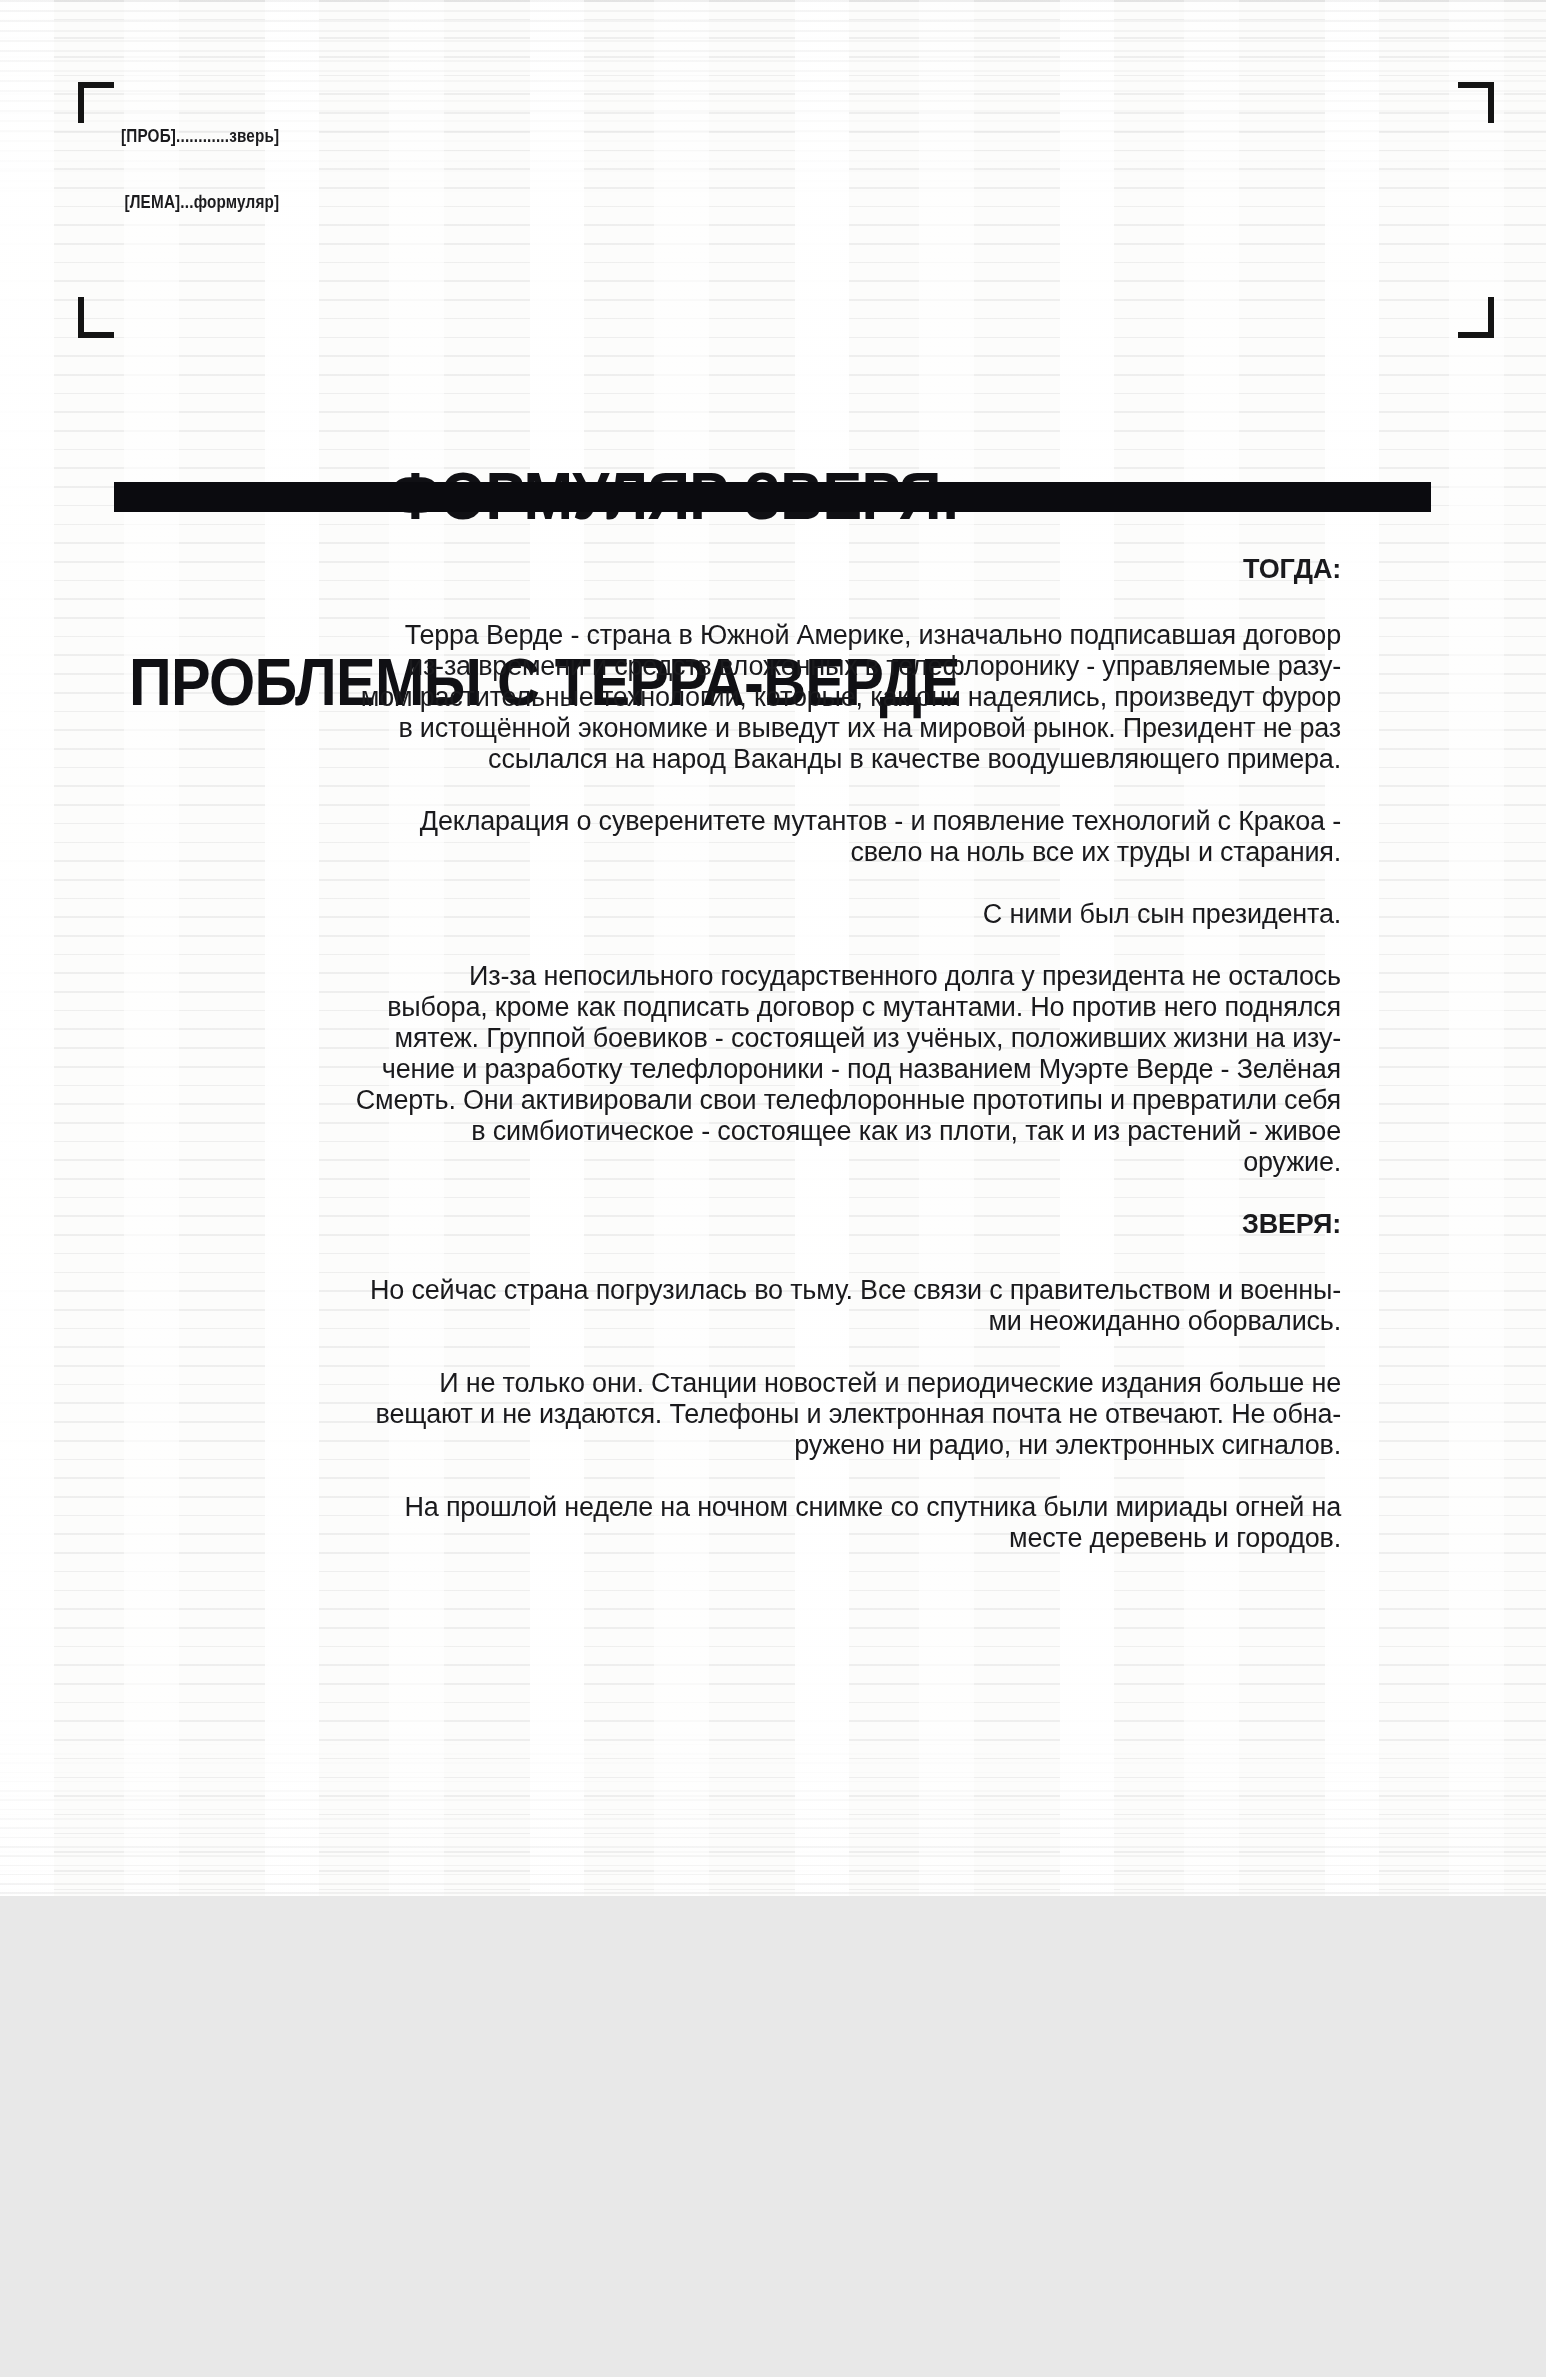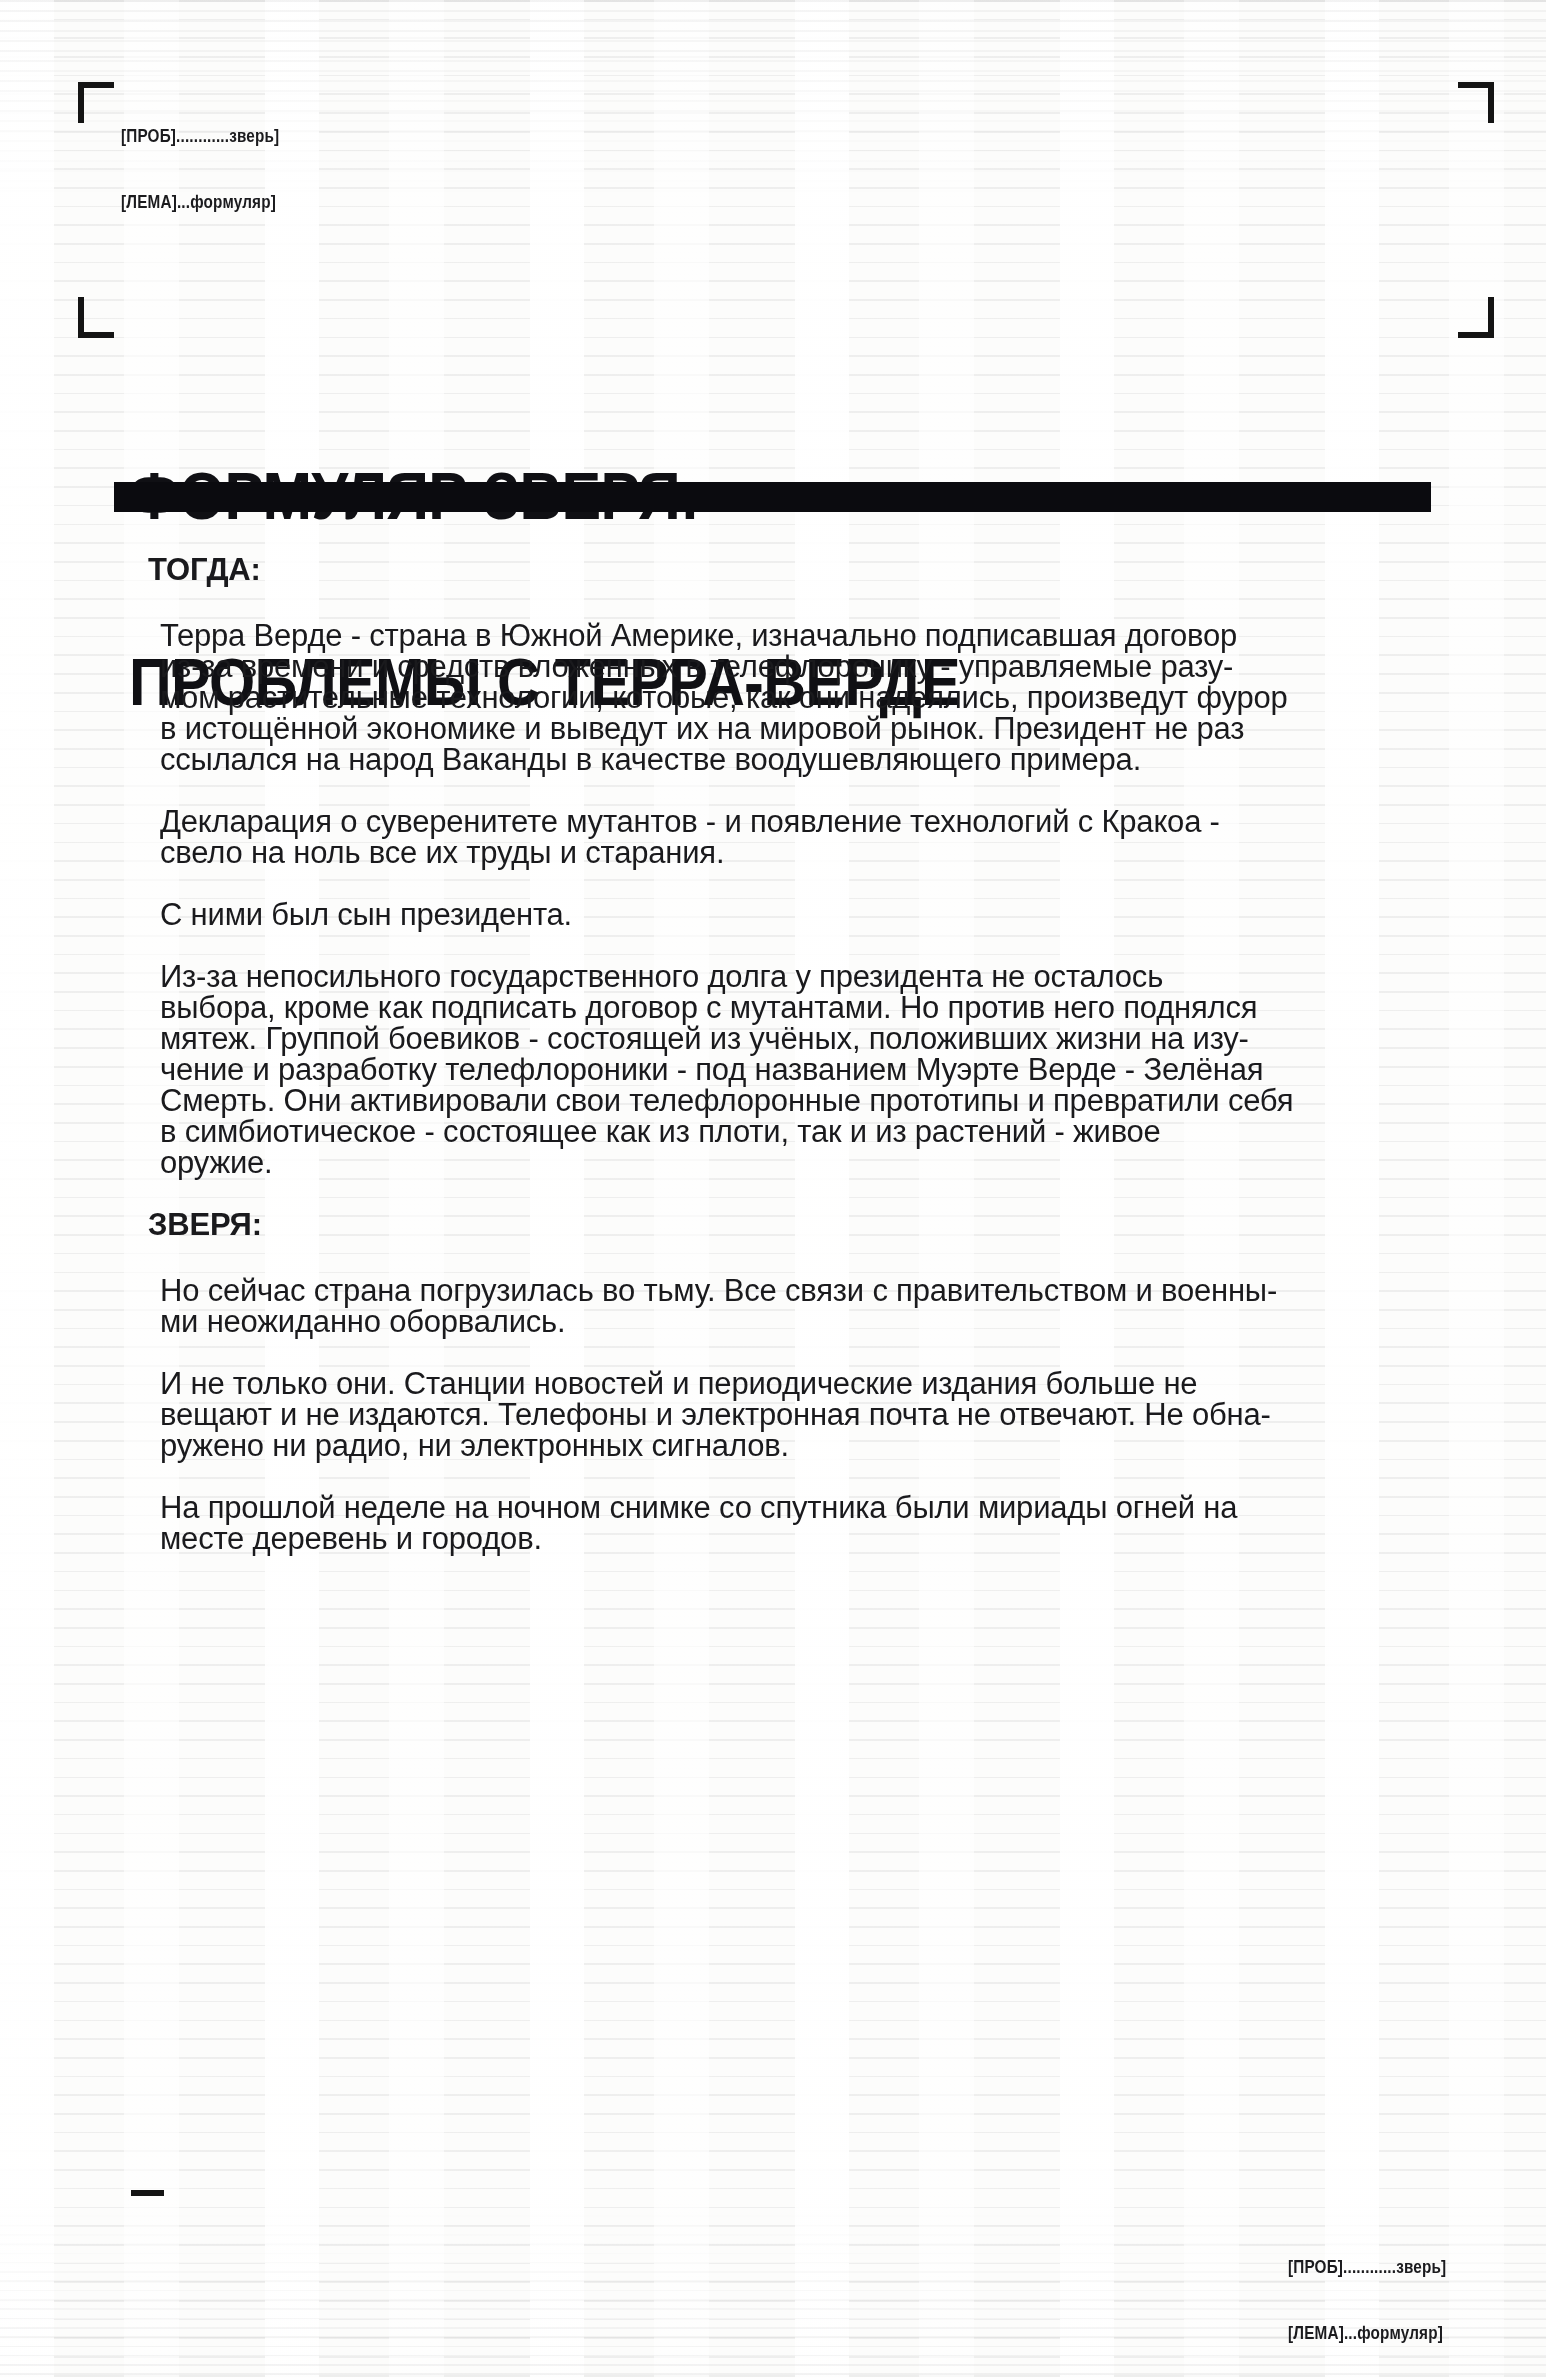--- a/index.html
+++ b/index.html
@@ -1,23 +1,24 @@
 <!DOCTYPE html>
 <html style="font-size:12.4px"><head>
 <meta charset="utf-8">
 <style>
   html,body{margin:0;padding:0;background:#e8e8e8;}
   .page{
     position:relative;
-    width:1547px;height:2377px;
+    width:1547px;height:1896px;
     margin:0 auto;
     background:#fcfcfb;
     overflow:hidden;
     font-family:"Liberation Sans", sans-serif;
     color:#17171a;
+    text-align:right;
   }
   
   .texture{
     position:absolute;inset:0;pointer-events:none;
     background:
       repeating-linear-gradient(90deg,
         rgba(255,255,255,0.92) 0 54px,
         rgba(255,255,255,0)   54px 124px,
         rgba(255,255,255,0.65) 124px 179px,
         rgba(255,255,255,0)   179px 265px),
@@ -65,22 +66,22 @@
     transform:scaleX(0.9);transform-origin:left top;
     color:#101014;white-space:pre;
   }
   .rule-bar{
     position:absolute;left:114px;top:482px;width:1317px;height:30px;
     background:#0b0b0f;
   }
 
   
   .body{
-    position:absolute;left:148px;top:554px;width:1221px;
-    font-size:31px;line-height:31px;color:#1a1a1d;
+    position:absolute;left:120px;top:554px;width:1221px;
+    font-size:27px;line-height:31px;color:#1a1a1d;
     letter-spacing:-0.2px;
   }
   .body .h{font-weight:700;margin:0 0 35px 0;}
   .body .p{margin:0 0 31px 12px;white-space:pre-line;}
 
   .dash{position:absolute;left:131px;top:2190px;width:33px;height:6.2px;background:#141414;}
 </style>
 </head>
 <body>
 

